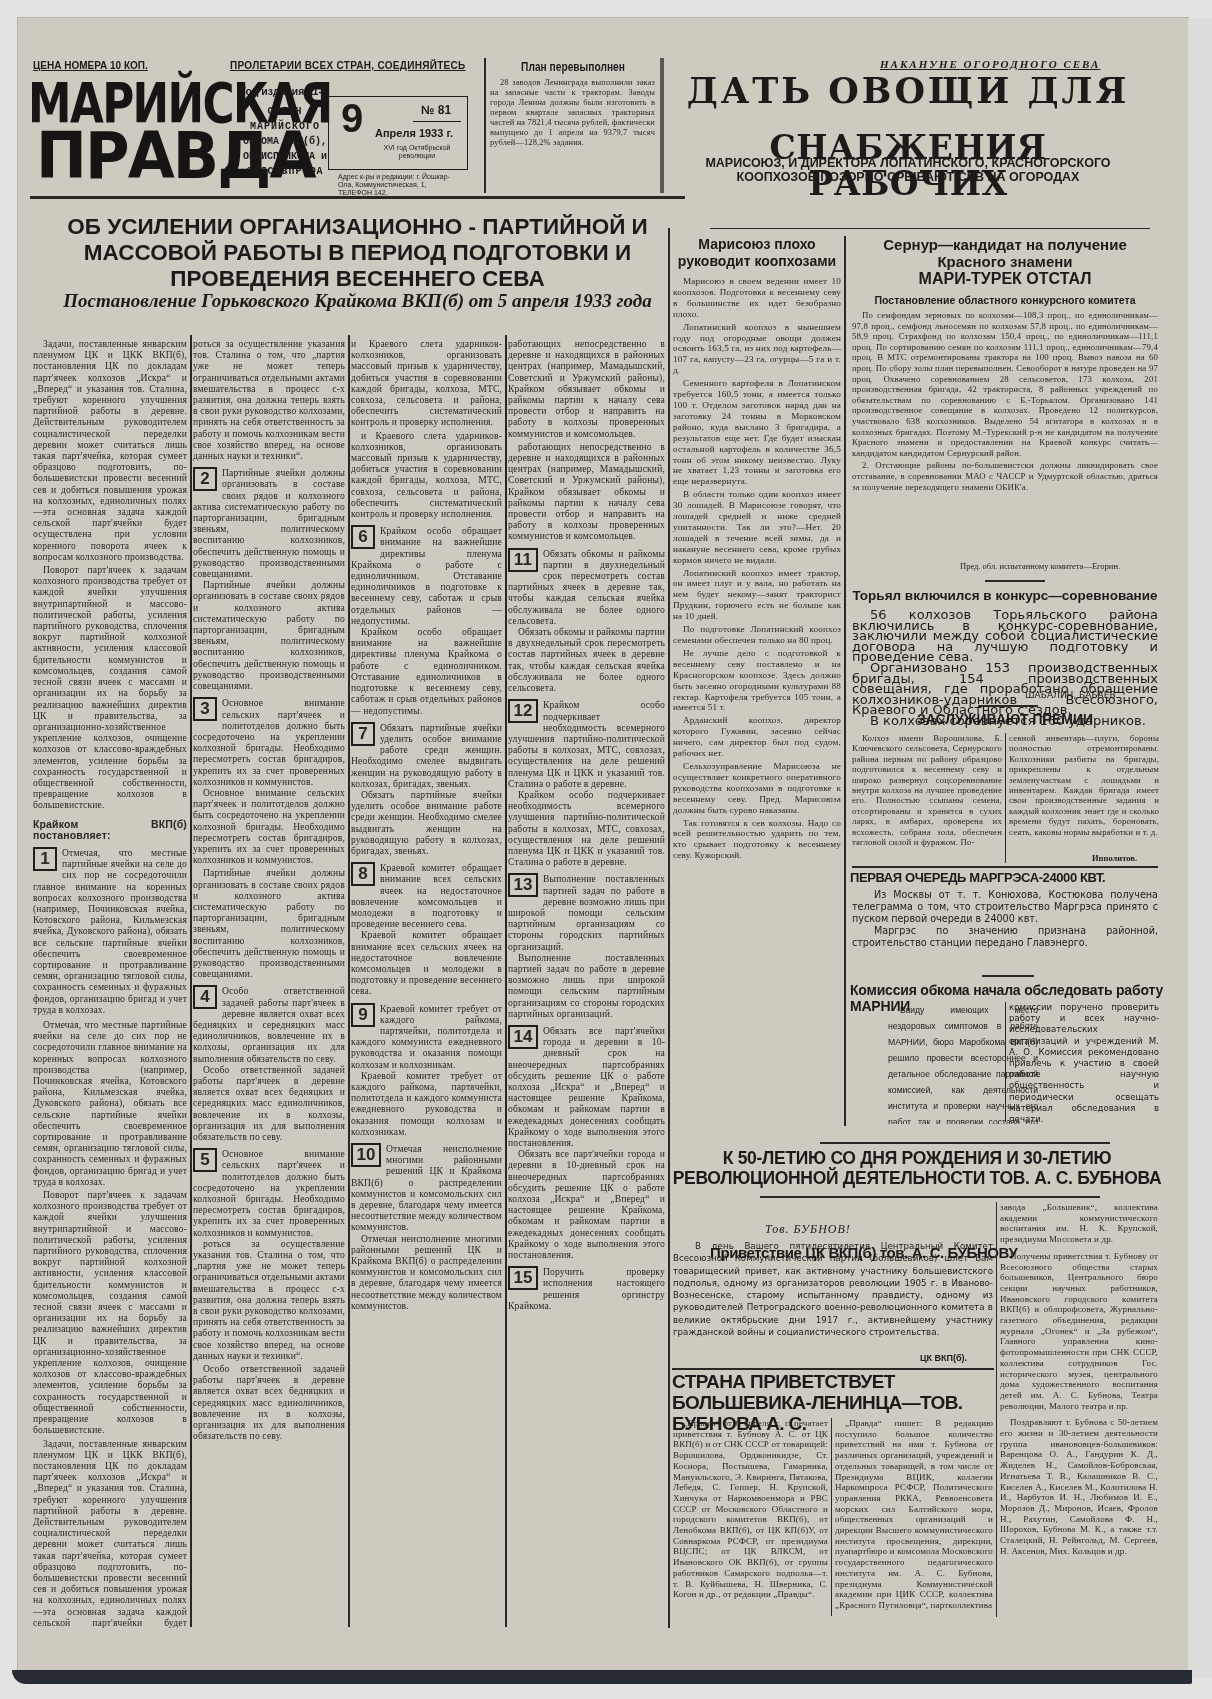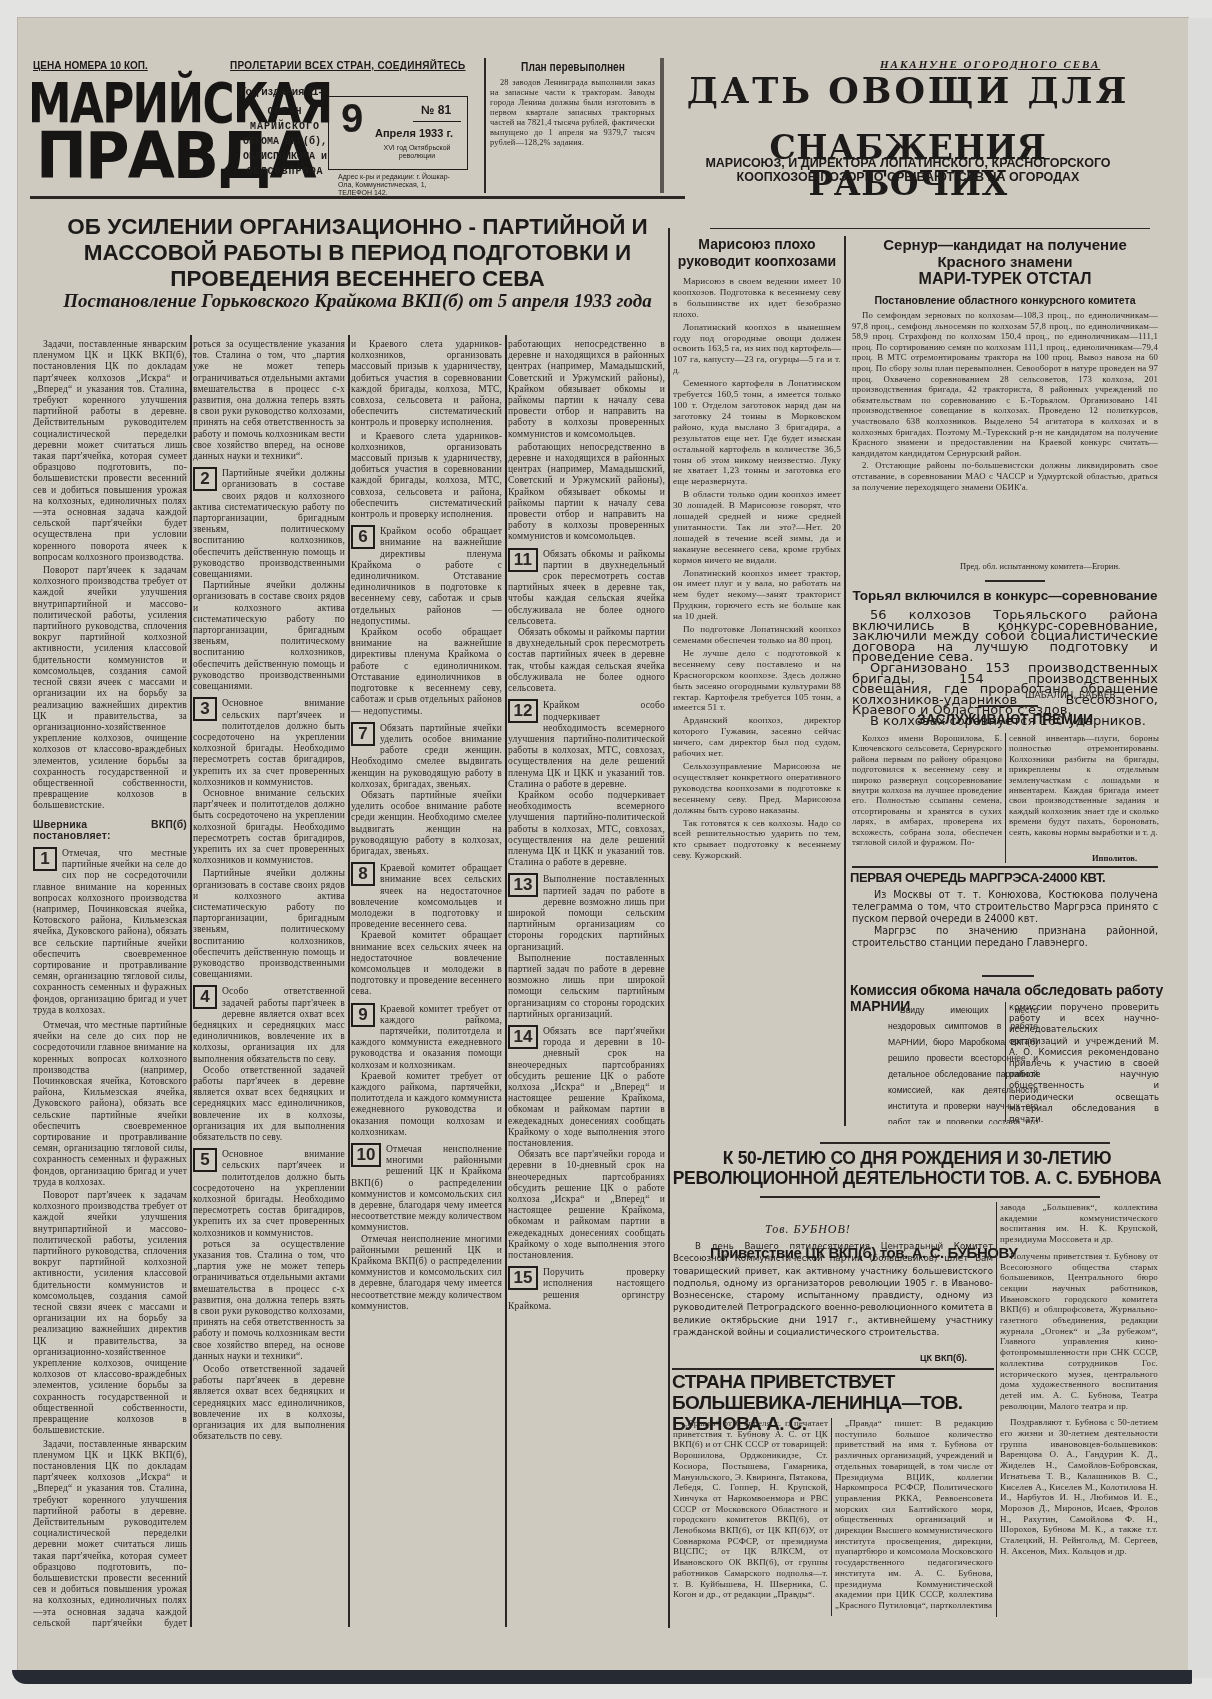--- a/index.html
+++ b/index.html
@@ -66,21 +66,21 @@
 <div class="abs center" style="left:30px;top:290px;width:655px;font-family:'Liberation Serif',serif;font-style:italic;font-weight:bold;font-size:19px;">Постановление Горьковского Крайкома ВКП(б) от 5 апреля 1933 года</div>
 
 <div class="vrule" style="left:190px;top:335px;height:1292px;"></div>
 <div class="vrule" style="left:348px;top:335px;height:1292px;"></div>
 <div class="vrule" style="left:505px;top:335px;height:1292px;"></div>
 <div class="vrule" style="left:668px;top:228px;height:1400px;width:2px;"></div>
 
 <div class="abs body" style="left:33px;top:338px;width:154px;height:1290px;">
   <p>Задачи, поставленные январским пленумом ЦК и ЦКК ВКП(б), постановления ЦК по докладам парт'ячеек колхозов „Искра“ и „Вперед“ и указания тов. Сталина, требуют коренного улучшения партийной работы в деревне. Действительным руководителем социалистической переделки деревни может считаться лишь такая парт'ячейка, которая сумеет образцово подготовить, по-большевистски провести весенний сев и добиться повышения урожая на колхозных, единоличных полях—эта основная задача каждой сельской парт'ячейки будет осуществлена при условии коренного поворота ячеек к вопросам колхозного производства.</p>
   <p>Поворот парт'ячеек к задачам колхозного производства требует от каждой ячейки улучшения внутрипартийной и массово-политической работы, усиления партийного руководства, сплочения вокруг партийной колхозной активности, усиления классовой бдительности коммунистов и комсомольцев, создания самой тесной связи ячеек с массами и организации их на борьбу за реализацию важнейших директив ЦК и правительства, за организационно-хозяйственное укрепление колхозов, очищение колхозов от классово-враждебных элементов, усиление борьбы за сохранность государственной и общественной собственности, превращение колхозов в большевистские.</p>
-  <div class="sans-b" style="font-size:10.5px;margin:8px 0 6px 0;">Шверника ВКП(б) постановляет:</div>
+  <div class="sans-b" style="font-size:10.5px;margin:8px 0 6px 0;">Крайком ВКП(б) постановляет:</div>
   <div><span class="numbox">1</span><span>Отмечая, что местные партийные ячейки на селе до сих пор не сосредоточили главное внимание на коренных вопросах колхозного производства (например, Починковская ячейка, Котовского района, Кильмезская ячейка, Дуковского района), обязать все сельские партийные ячейки обеспечить своевременное сортирование и протравливание семян, организацию тягловой силы, сохранность семенных и фуражных фондов, организацию бригад и учет труда в колхозах.</span></div>
   <p style="margin-top:4px">Отмечая, что местные партийные ячейки на селе до сих пор не сосредоточили главное внимание на коренных вопросах колхозного производства (например, Починковская ячейка, Котовского района, Кильмезская ячейка, Дуковского района), обязать все сельские партийные ячейки обеспечить своевременное сортирование и протравливание семян, организацию тягловой силы, сохранность семенных и фуражных фондов, организацию бригад и учет труда в колхозах.</p>
   <p>Поворот парт'ячеек к задачам колхозного производства требует от каждой ячейки улучшения внутрипартийной и массово-политической работы, усиления партийного руководства, сплочения вокруг партийной колхозной активности, усиления классовой бдительности коммунистов и комсомольцев, создания самой тесной связи ячеек с массами и организации их на борьбу за реализацию важнейших директив ЦК и правительства, за организационно-хозяйственное укрепление колхозов, очищение колхозов от классово-враждебных элементов, усиление борьбы за сохранность государственной и общественной собственности, превращение колхозов в большевистские.</p>
   <p>Задачи, поставленные январским пленумом ЦК и ЦКК ВКП(б), постановления ЦК по докладам парт'ячеек колхозов „Искра“ и „Вперед“ и указания тов. Сталина, требуют коренного улучшения партийной работы в деревне. Действительным руководителем социалистической переделки деревни может считаться лишь такая парт'ячейка, которая сумеет образцово подготовить, по-большевистски провести весенний сев и добиться повышения урожая на колхозных, единоличных полях—эта основная задача каждой сельской парт'ячейки будет осуществлена при условии коренного поворота ячеек к вопросам колхозного производства.</p>
 
 </div>
 
 <div class="abs body" style="left:193px;top:338px;width:152px;height:1290px;">
   <p style="text-indent:0">роться за осуществление указания тов. Сталина о том, что „партия уже не может теперь ограничиваться отдельными актами вмешательства в процесс с-х развития, она должна теперь взять в свои руки руководство колхозами, принять на себя ответственность за работу и помочь колхозникам вести свое хозяйство вперед, на основе данных науки и техники“.</p>
   <div style="margin-top:6px"><span class="numbox">2</span><span>Партийные ячейки должны организовать в составе своих рядов и колхозного актива систематическую работу по парторганизации, бригадным звеньям, политическому воспитанию колхозников, обеспечить действенную помощь и руководство производственными совещаниями.</span></div>

